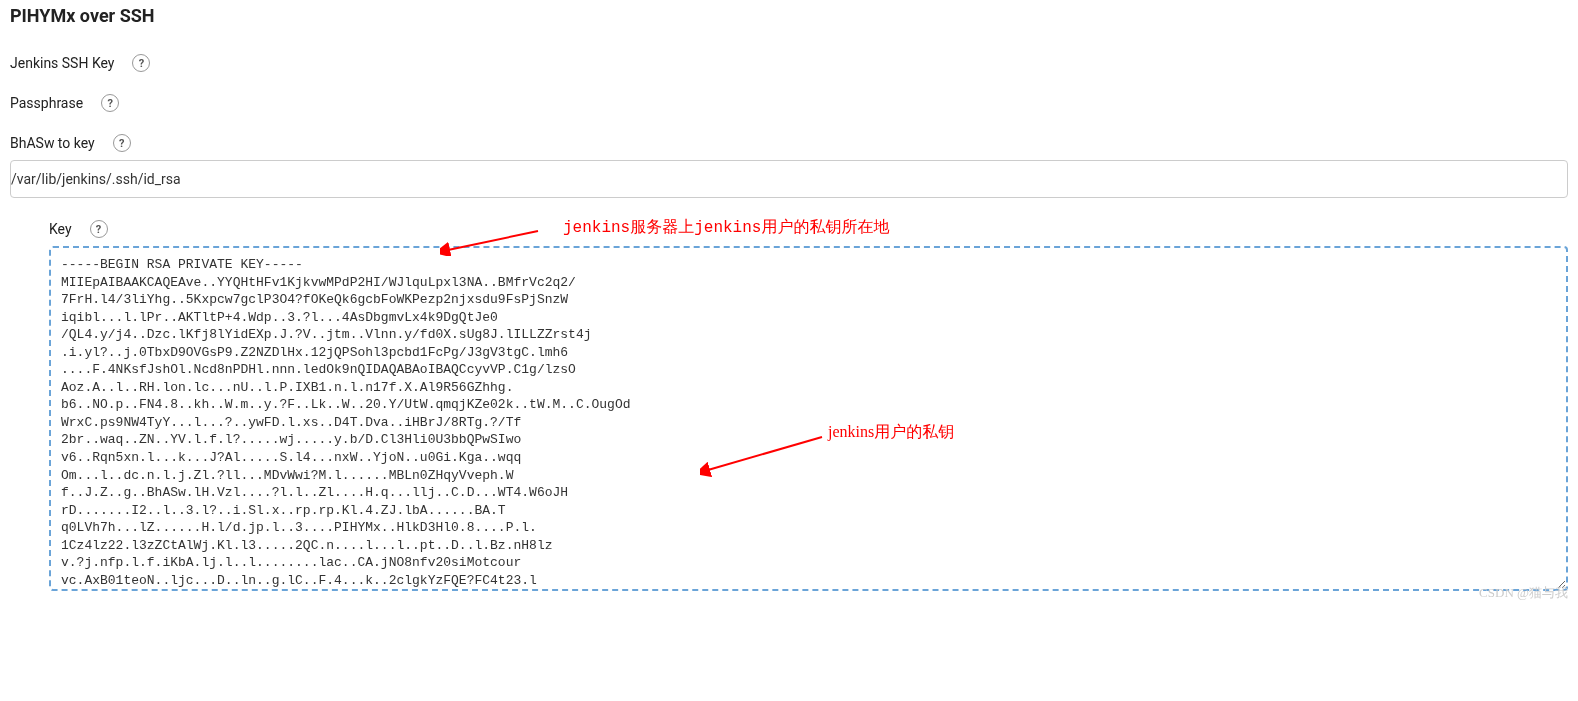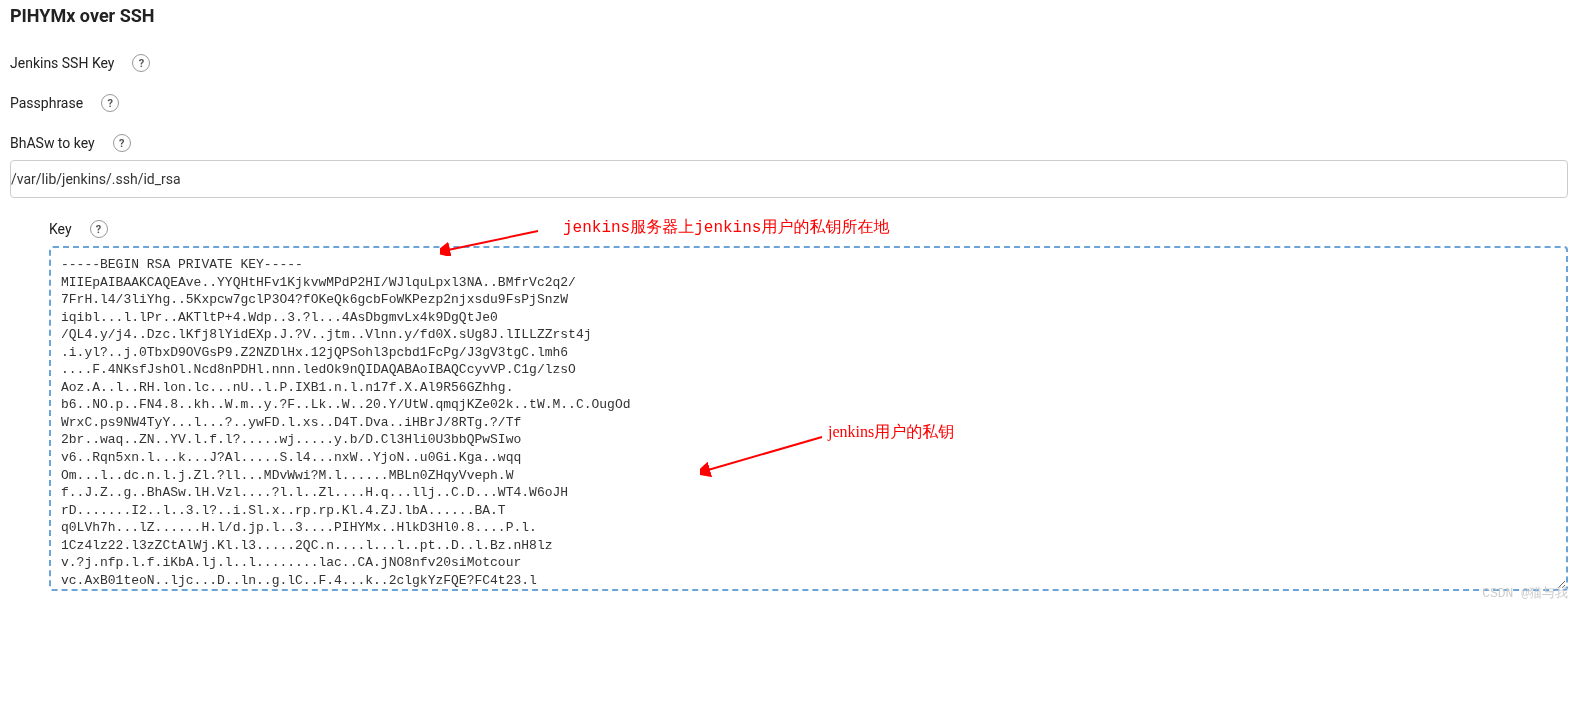--- a/index.html
+++ b/index.html
@@ -142,21 +142,21 @@
     .arrow-svg {
       position: absolute;
       pointer-events: none;
     }
     .watermark {
       position: absolute;
       right: 10px;
       bottom: 6px;
       color: #ccc;
       font-size: 13px;
-      font-family: Liberation Mono, monospace;
+      font-family: Liberation Serif, serif;
     }
   </style>
 </head>
 <body>
 
 <h2 class="section-title">PIHYMx over SSH</h2>
 
 <div class="form-group">
   <div class="label-row">
     <span>Jenkins SSH Key</span>

